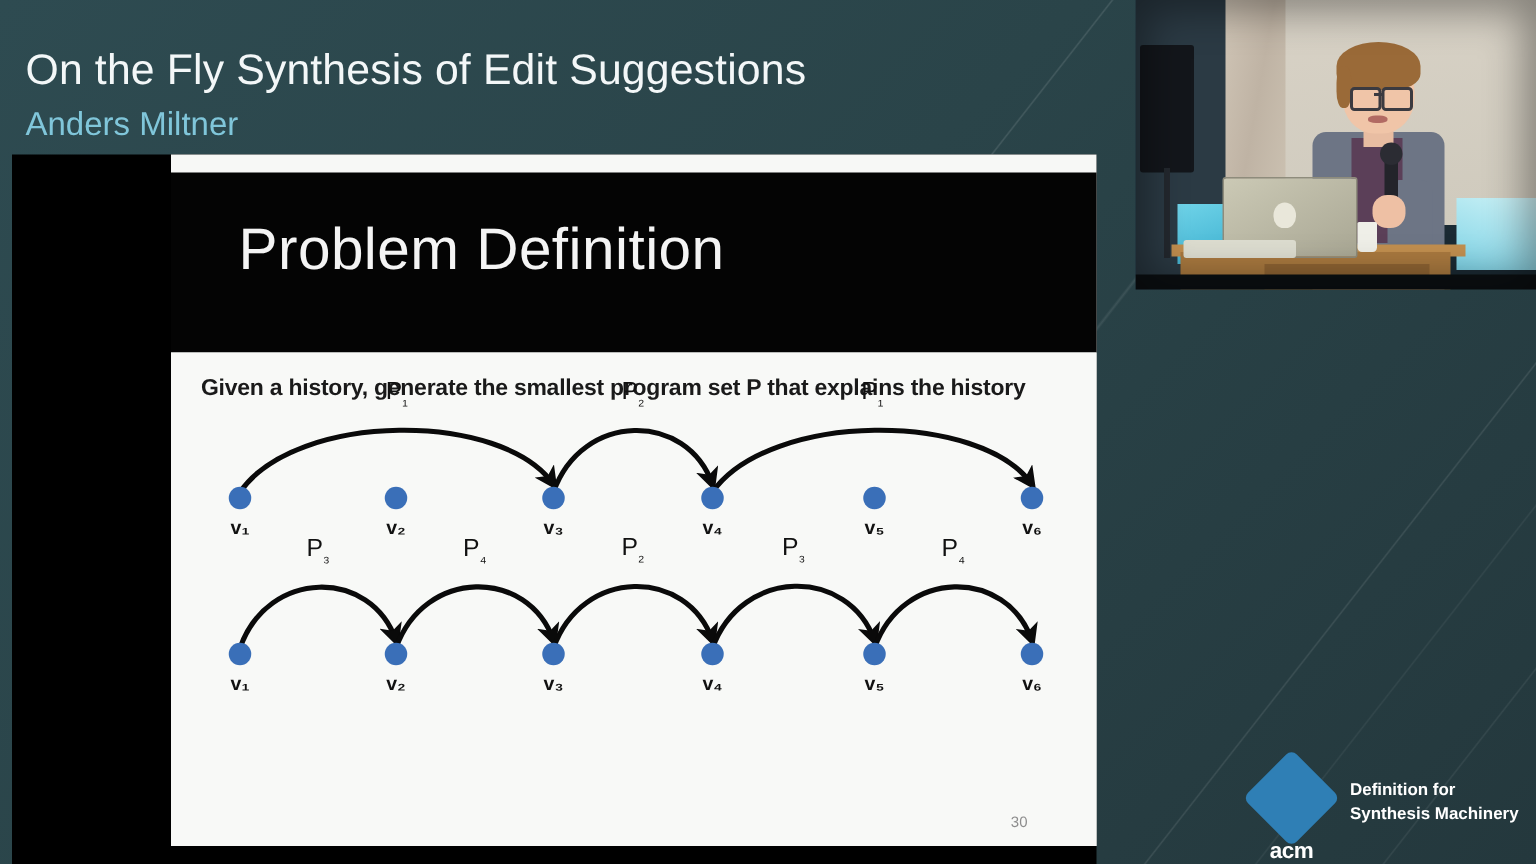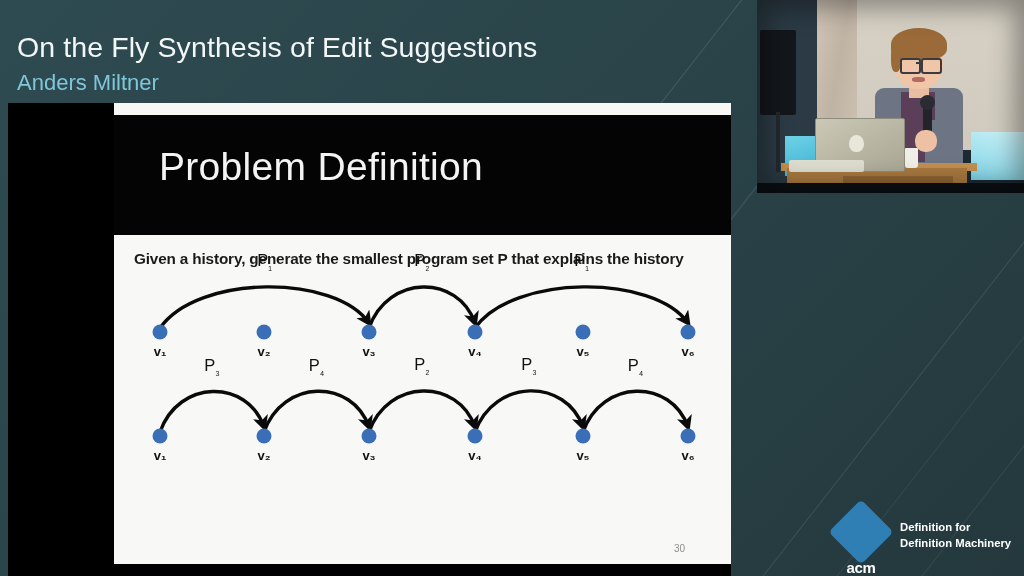--- a/index.html
+++ b/index.html
@@ -331,17 +331,17 @@
     <div class="wc wc-cup"></div>
     <div class="wc wc-darkbar-bottom"></div>
     <div class="wc wc-vignette"></div>
   </div>
 
   <div id="acm-logo">
     <div id="acm-diamond"></div>
     <div id="acm-wordmark">acm</div>
     <div id="acm-text">
       <div>Definition for</div>
-      <div>Definition Machinery</div>
+      <div>Synthesis Machinery</div>
     </div>
   </div>
 
 </div>
 
 </body></html>

